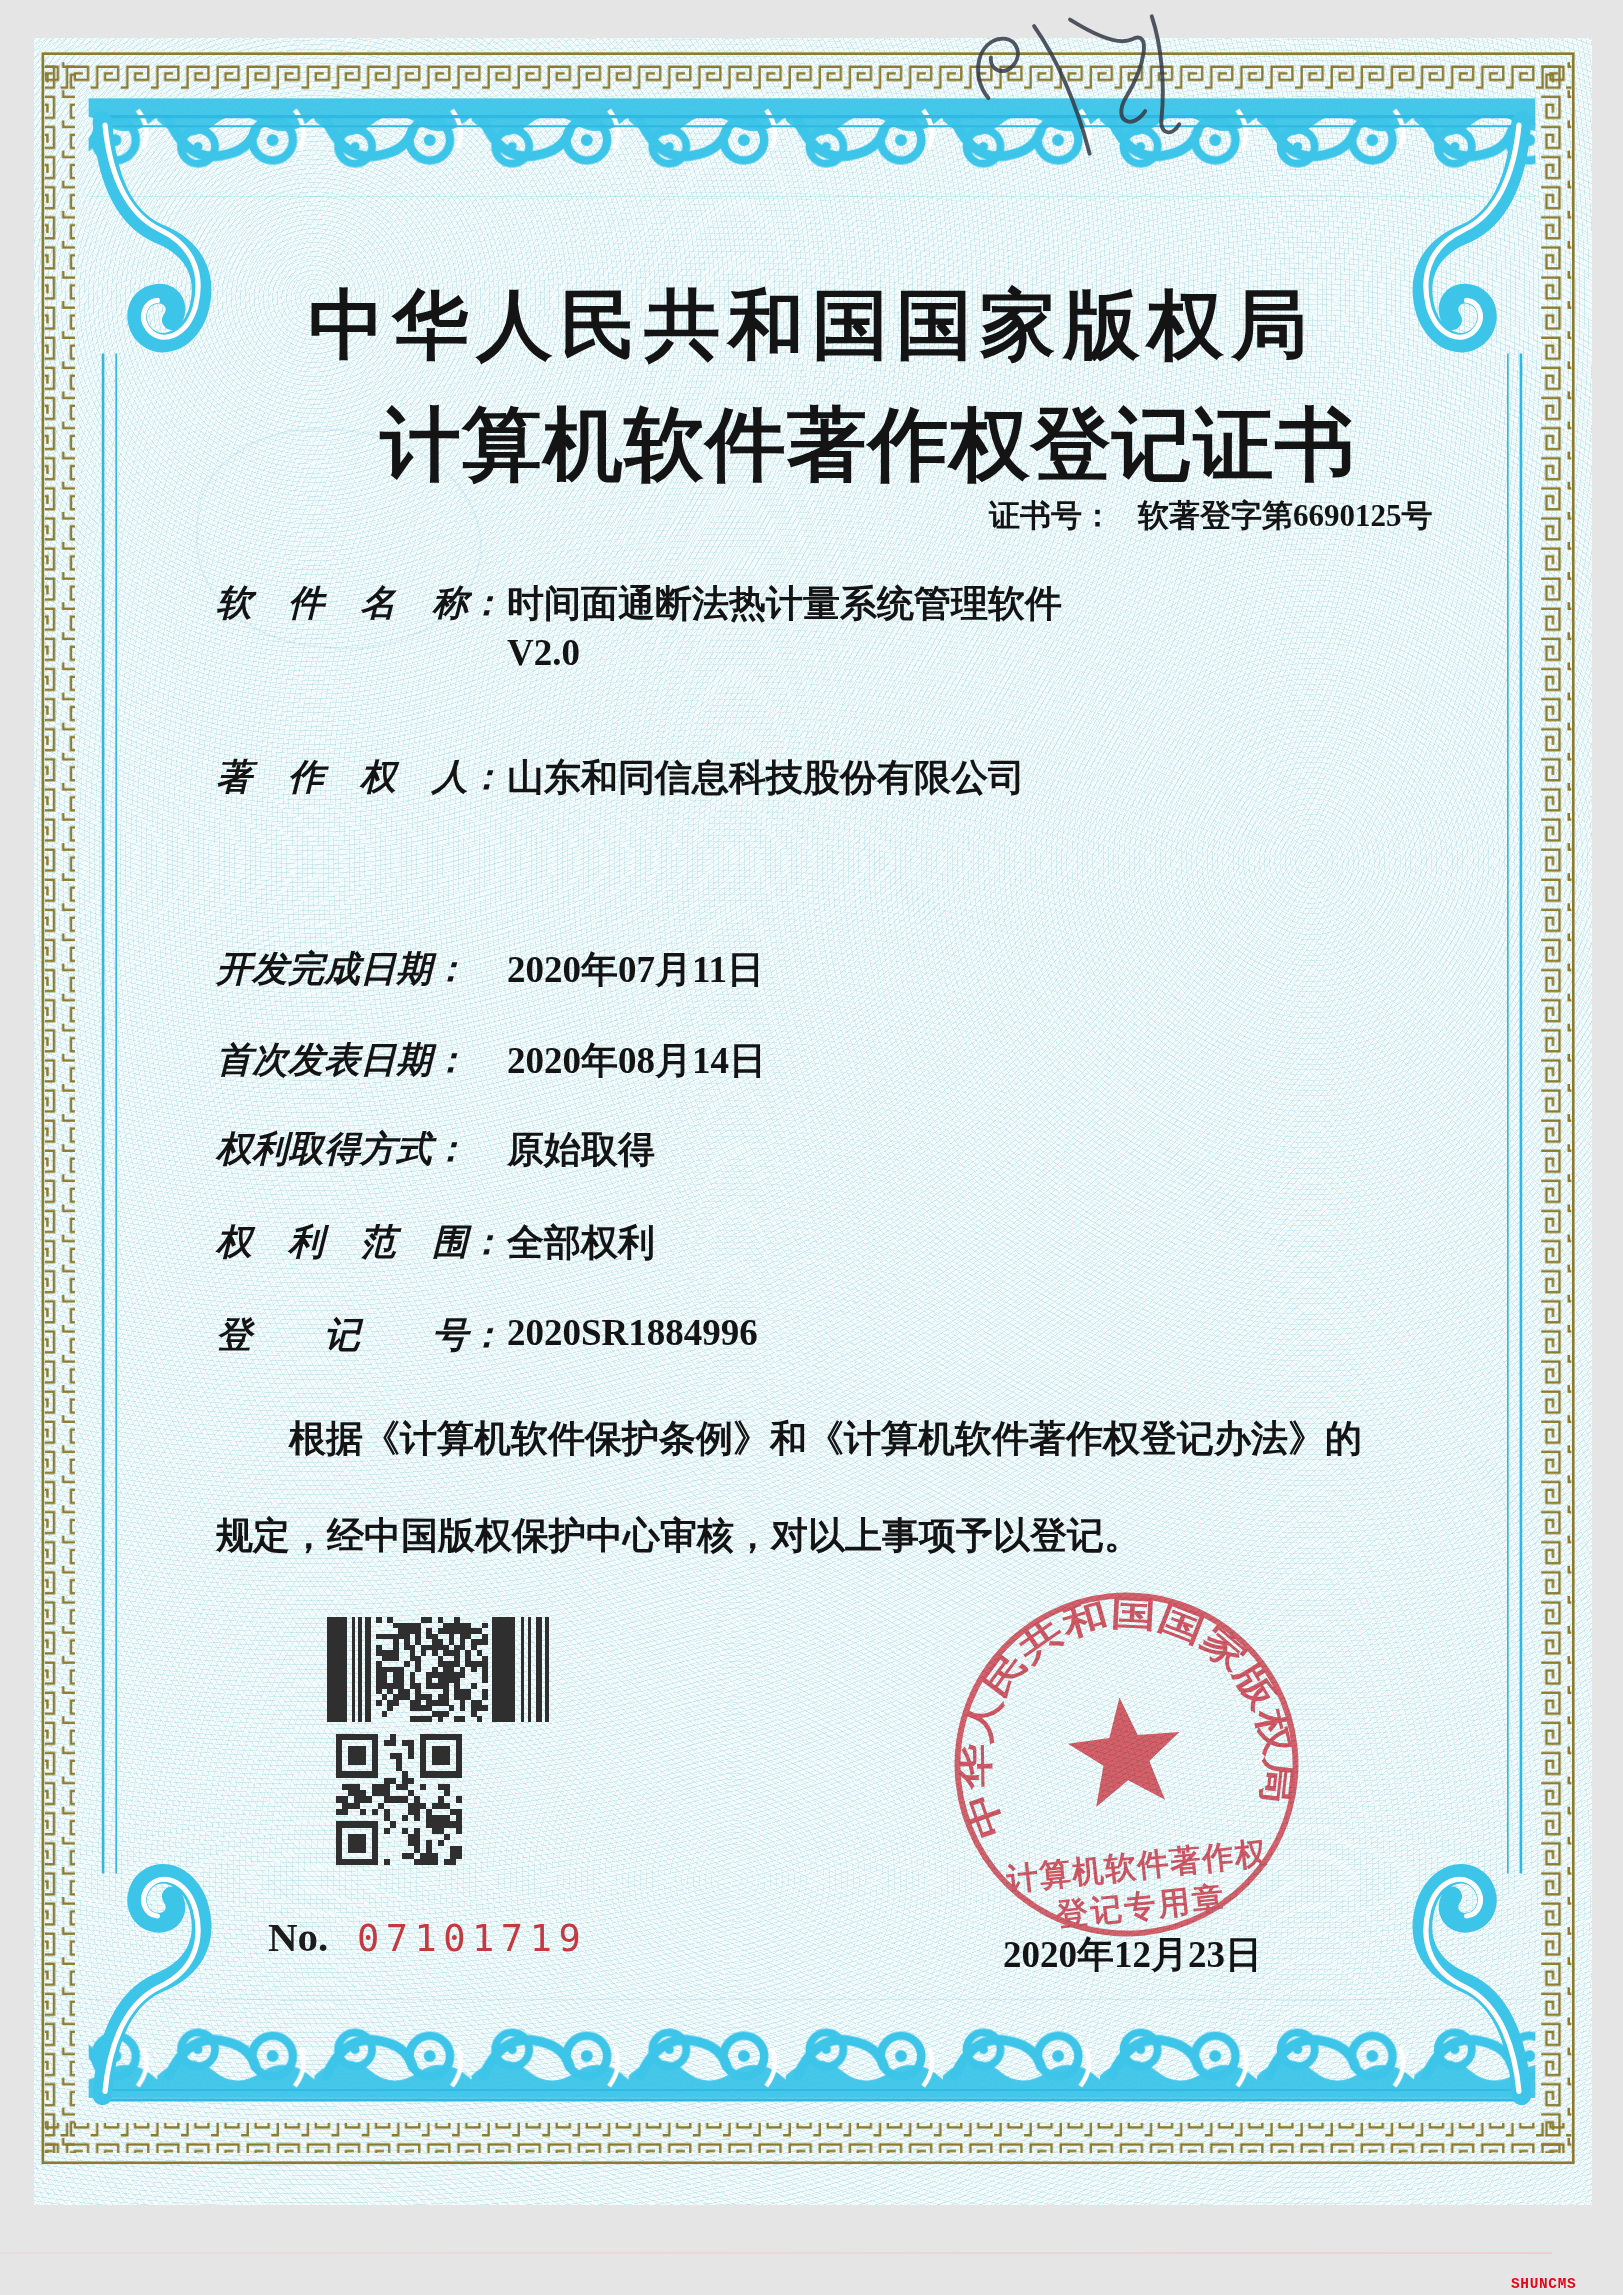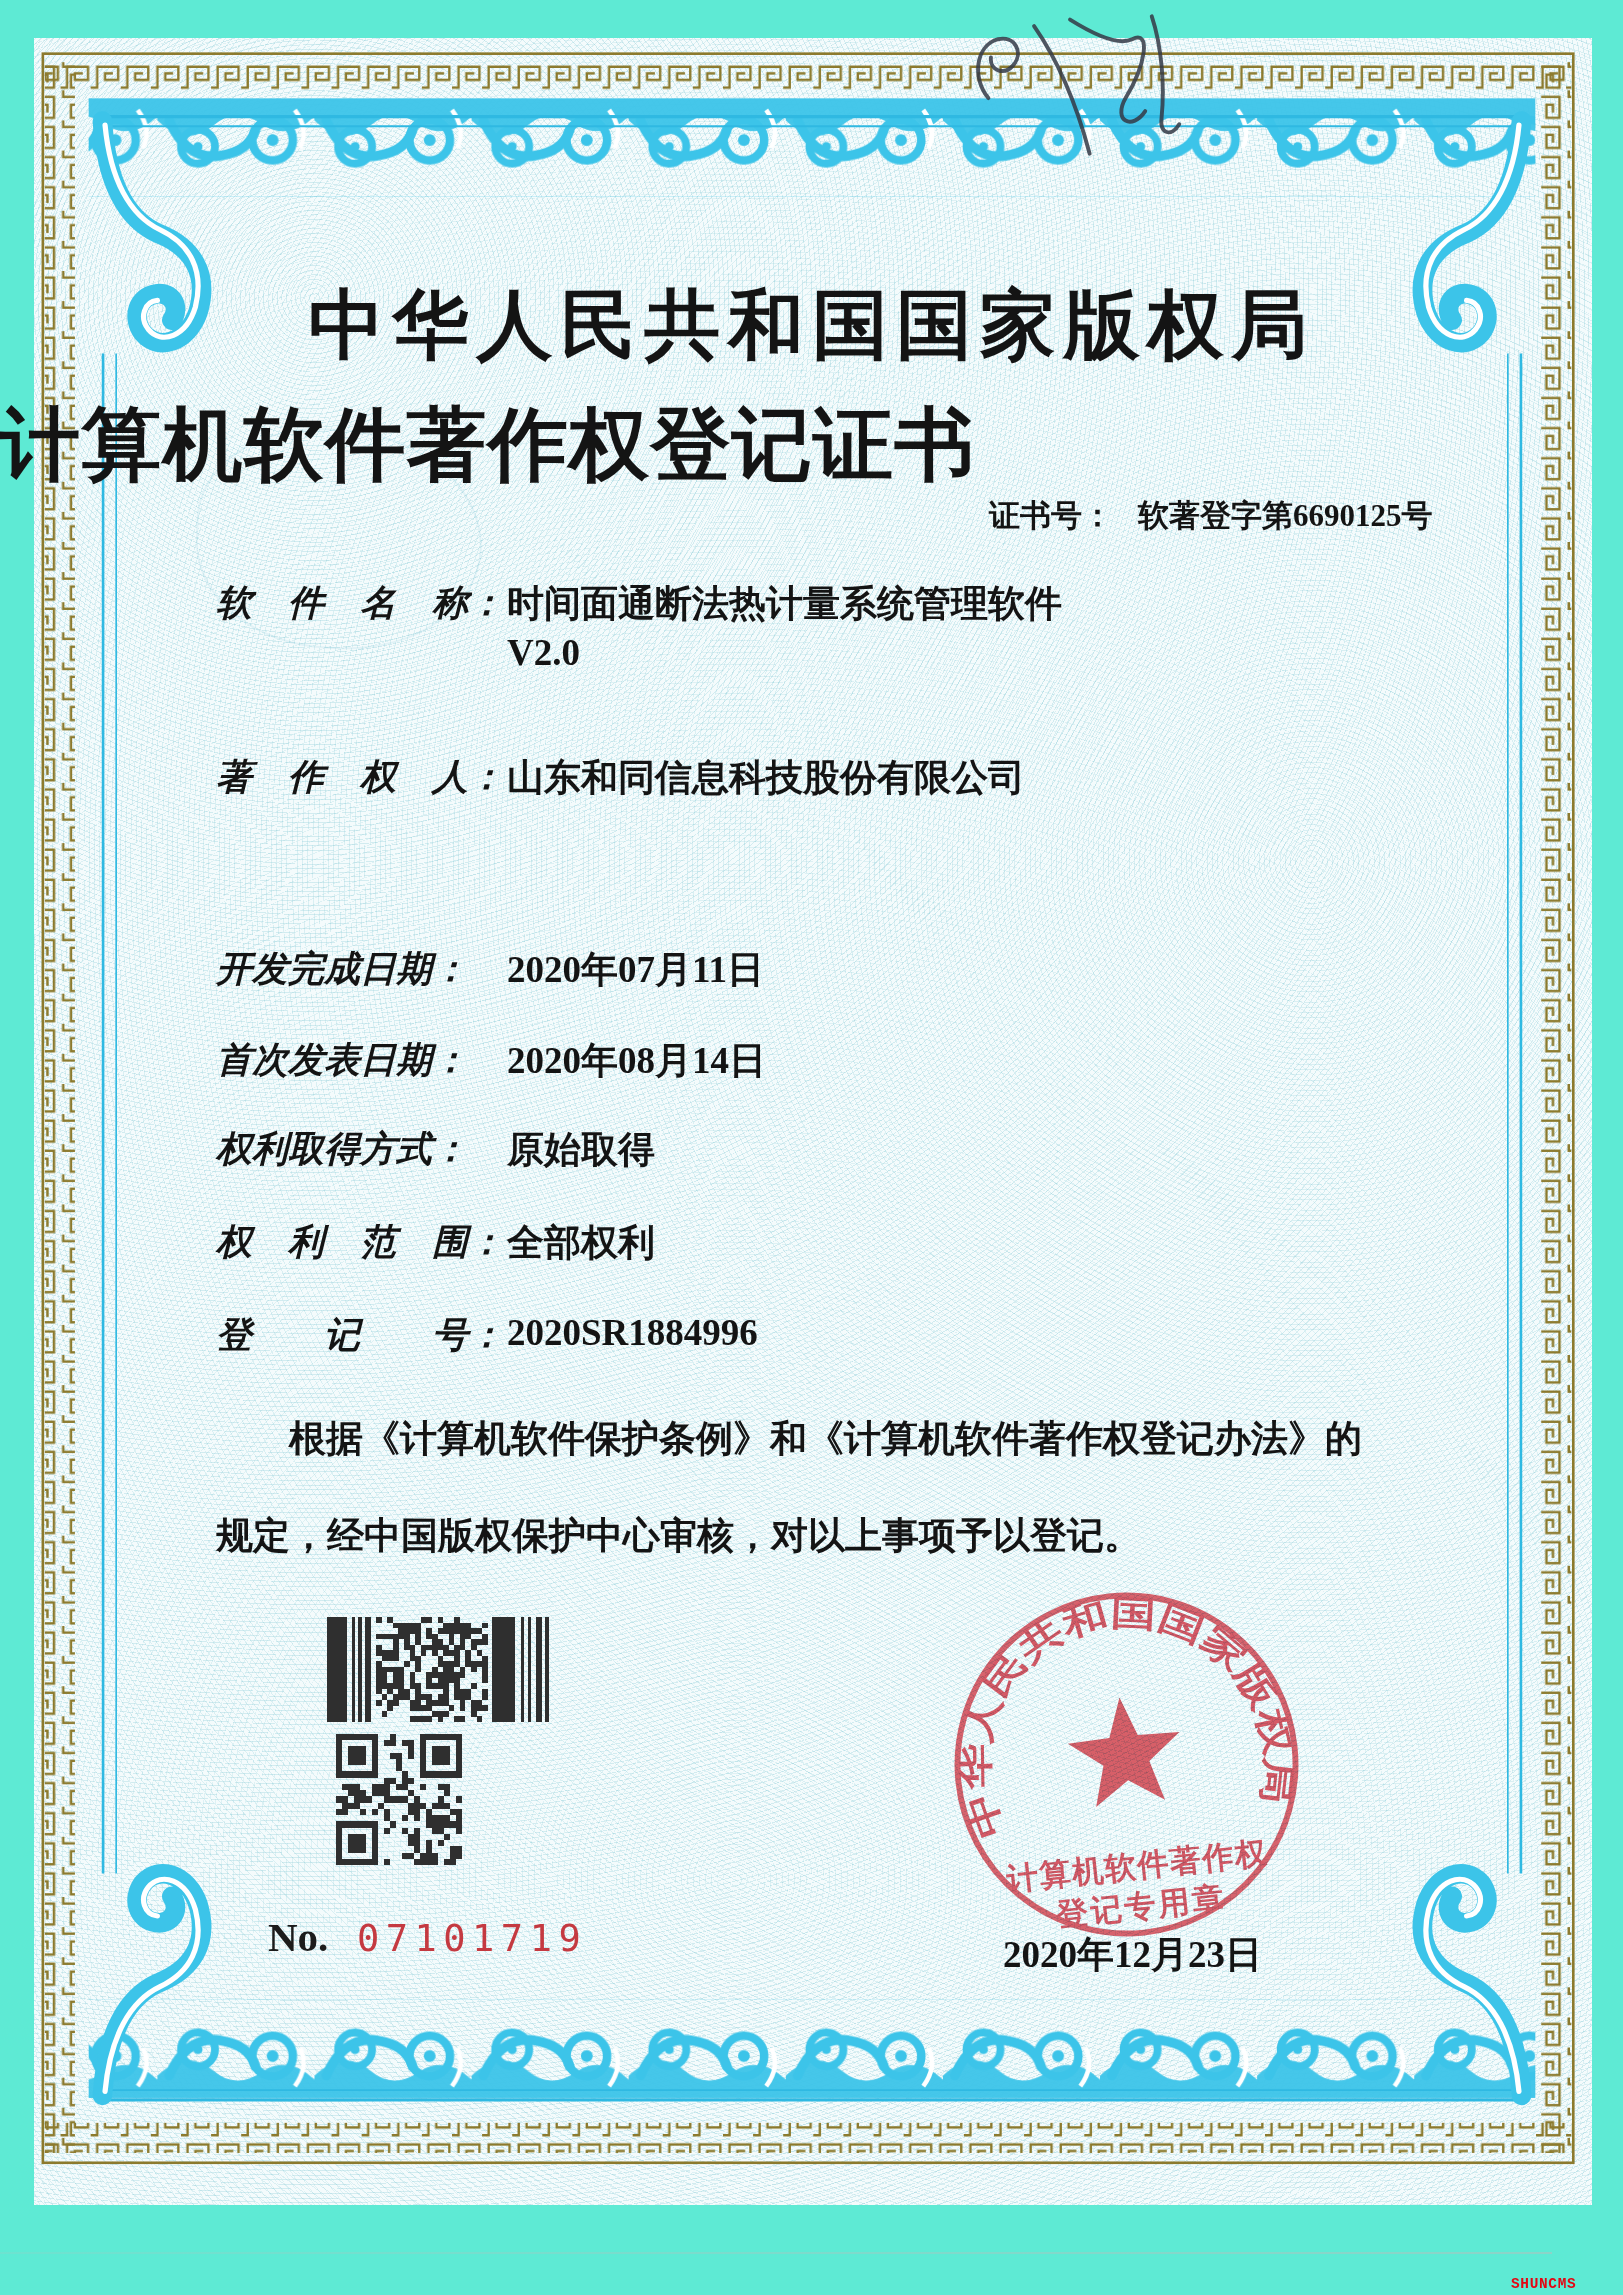--- a/index.html
+++ b/index.html
@@ -1,29 +1,29 @@
 <!DOCTYPE html>
 <html style="font-size:10.5px"><head>
 <meta charset="utf-8">
 <style>
   html,body{margin:0;padding:0;background:#ffffff;}
-  .page{position:relative;width:1624px;height:2295px;background:#5eead4;overflow:hidden;
+  .page{position:relative;width:1624px;height:2295px;background:#e5e5e5;overflow:hidden;
         font-family:"Liberation Serif","DejaVu Serif",serif;color:#141414;}
   
   .scan{position:absolute;left:34px;top:38px;width:1558px;height:2167px;
     background-color:#f4fbfc;
     background-image:
       repeating-radial-gradient(circle at 18% 12%, rgba(130,200,212,.30) 0 0.8px, rgba(255,255,255,0) 0.8px 4.6px),
       repeating-radial-gradient(circle at 82% 38%, rgba(130,200,212,.24) 0 0.8px, rgba(255,255,255,0) 0.8px 5.2px),
       repeating-radial-gradient(circle at 45% 85%, rgba(140,205,215,.22) 0 0.7px, rgba(255,255,255,0) 0.7px 5.9px);
   }
   .border-layer{position:absolute;left:0;top:0;width:1624px;height:2295px;pointer-events:none;}
   .abs{position:absolute;}
   .title1{left:0;top:275px;width:1624px;text-align:center;font-size:76px;font-weight:700;letter-spacing:7.9px;}
-  .title2{left:0;top:392px;width:1356px;text-align:left;font-size:80px;font-weight:700;letter-spacing:1.3px;}
+  .title2{left:0;top:392px;width:1356px;text-align:right;font-size:80px;font-weight:700;letter-spacing:1.3px;}
   .certno{left:989px;top:495px;font-size:31px;font-weight:700;white-space:nowrap;}
   .certno .val{margin-left:25px;text-align:right;}
   .frow{left:216px;display:flex;align-items:flex-start;font-size:36px;font-weight:700;white-space:nowrap;}
   .frow .lab{display:inline-block;width:291px;flex:0 0 291px;font-style:italic;}
   .frow .val{font-size:37px;}
   .val2{left:507px;font-size:37px;font-weight:700;}
   .stmt{left:216px;width:1231px;font-size:37px;font-weight:700;white-space:nowrap;}
   .stmt.l1{text-indent:73px;}
   .noline{left:268px;top:1913px;white-space:nowrap;}
   .noline .no{font-size:41px;font-weight:700;color:#1c1c1c;}

